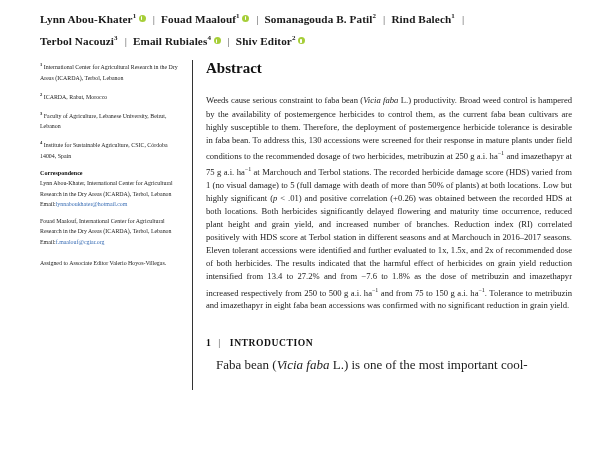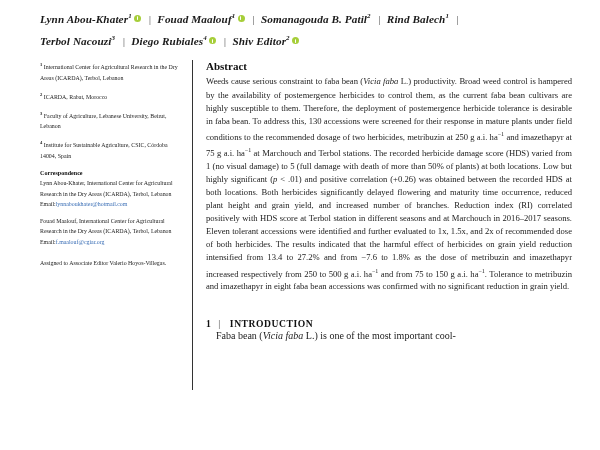--- a/index.html
+++ b/index.html
@@ -19,21 +19,20 @@
   
   .authors {
     padding: 6px 30px 0 40px;
     line-height: 20px;
   }
   .author-line {
     font-weight: bold;
     font-size: 11.2px;
     letter-spacing: 0.1px;
     white-space: nowrap;
-    font-style: italic;
   }
   .author-name {
     font-weight: bold;
   }
   .sup {
     font-size: 7px;
     vertical-align: super;
     font-weight: bold;
   }
   .orcid {
@@ -119,23 +118,23 @@
   }
   .editor-note {
     font-size: 5.9px;
     line-height: 10.5px;
     color: #232323;
     margin-top: 11px;
   }
 
   
   .abstract-title {
-    font-size: 11px;
-    font-weight: bold;
-    margin: 0 0 3px 0;
+    font-size: 15px;
+    font-weight: bold;
+    margin: 0 0 17px 0;
     color: #111;
   }
   .abstract-text {
     font-size: 8.6px;
     line-height: 13.1px;
     text-align: justify;
     color: #1b1b1b;
     font-weight: 500;
     -webkit-font-smoothing: antialiased;
   }
@@ -152,38 +151,39 @@
     display: flex;
     align-items: baseline;
   }
   .section-num { margin-right: 7px; }
   .section-bar {
     margin-right: 9px;
     font-weight: normal;
     color: #444;
   }
   .intro-para {
-    font-size: 10px;
+    margin-top: 10px;
+    font-size: 13px;
     line-height: 13.1px;
     text-align: justify;
     color: #1b1b1b;
     text-indent: 10px;
     font-weight: 500;
   }
   .intro-para i { font-style: italic; }
 </style>
 </head>
 <body>
 
 <div class="authors">
   <div class="author-line">
     <span><span class="author-name">Lynn Abou-Khater</span><span class="sup">1</span><span class="orcid"></span></span><span class="sep">|</span><span><span class="author-name">Fouad Maalouf</span><span class="sup">1</span><span class="orcid"></span></span><span class="sep">|</span><span><span class="author-name">Somanagouda B. Patil</span><span class="sup">2</span></span><span class="sep">|</span><span><span class="author-name">Rind Balech</span><span class="sup">1</span></span><span class="sep">|</span>
   </div>
   <div class="author-line">
-    <span><span class="author-name">Terbol Nacouzi</span><span class="sup">3</span></span><span class="sep">|</span><span><span class="author-name">Diego Rubiales</span><span class="sup">4</span><span class="orcid"></span></span><span class="sep">|</span><span><span class="author-name">Shiv Editor</span><span class="sup">2</span><span class="orcid"></span></span>
+    <span><span class="author-name">Terbol Nacouzi</span><span class="sup">3</span></span><span class="sep">|</span><span><span class="author-name">Email Rubiales</span><span class="sup">4</span><span class="orcid"></span></span><span class="sep">|</span><span><span class="author-name">Shiv Editor</span><span class="sup">2</span><span class="orcid"></span></span>
   </div>
 </div>
 
 <div class="body-wrap">
 
   <div class="col-left">
 
     <div class="affil"><span class="sup">1</span> <span>International Center for Agricultural Research in the Dry Areas (ICARDA), Terbol, Lebanon</span></div>
     <div class="affil"><span class="sup">2</span> <span>ICARDA, Rabat, Morocco</span></div>
     <div class="affil"><span class="sup">3</span> <span>Faculty of Agriculture, Lebanese University, Beirut, Lebanon</span></div>

